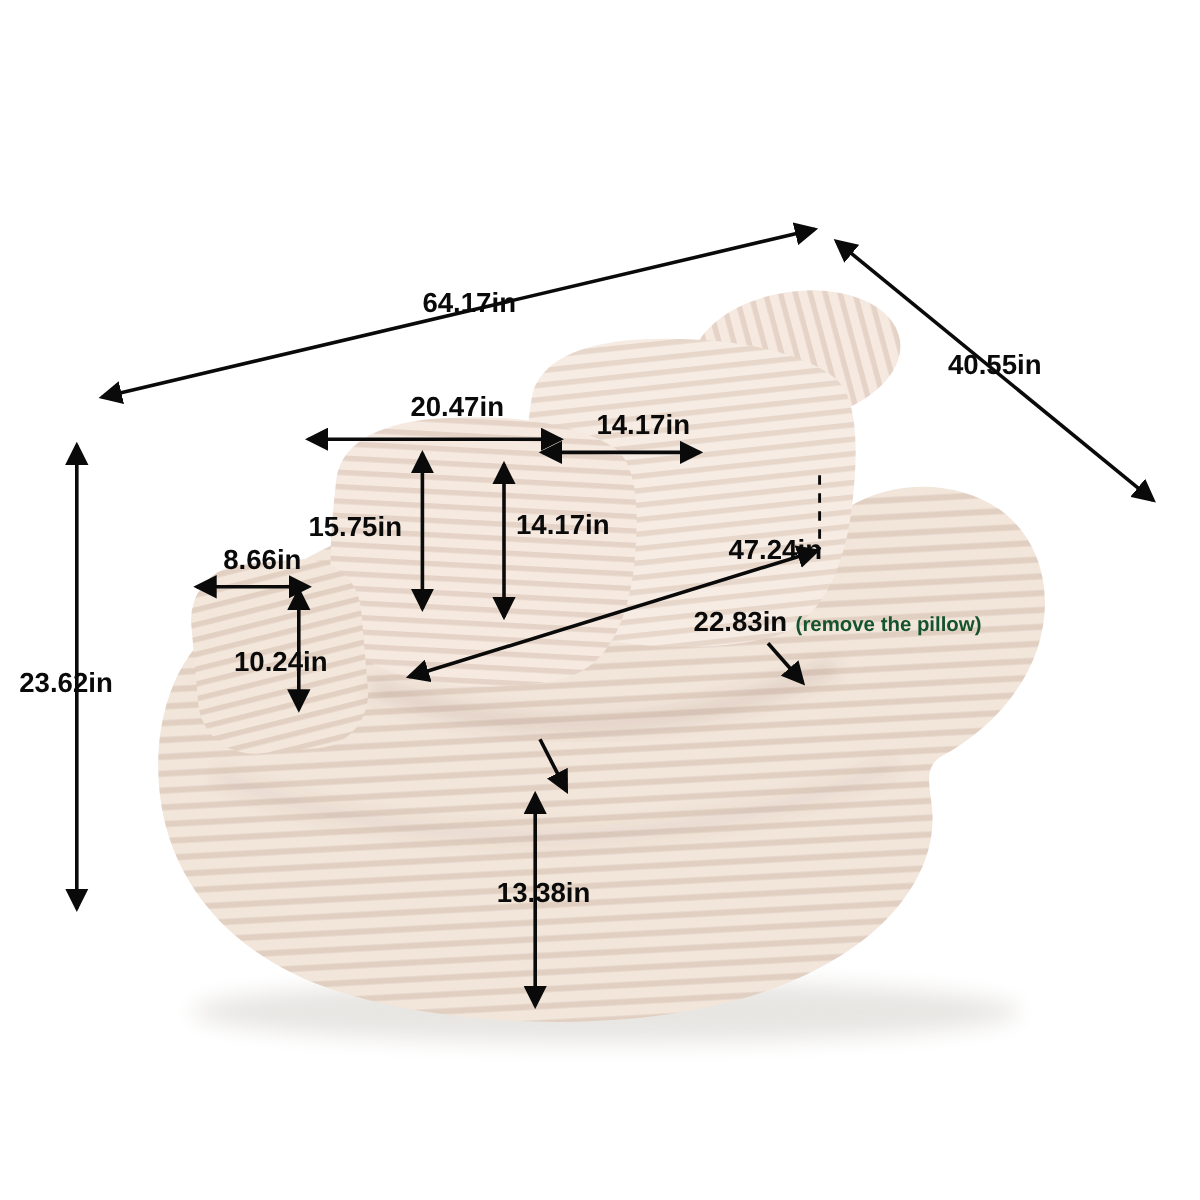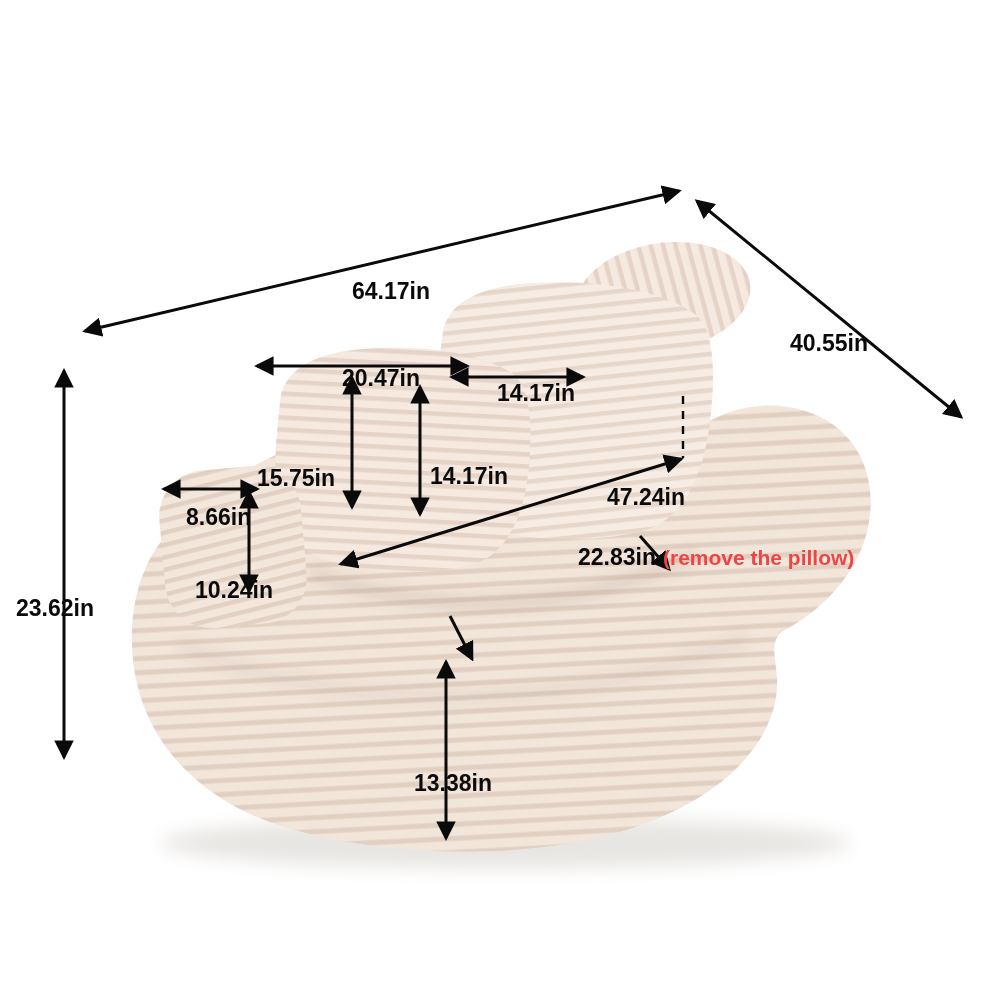--- a/index.html
+++ b/index.html
@@ -3,23 +3,23 @@
 <meta charset="utf-8">
 <style>
   html,body{margin:0;padding:0;background:#ffffff;}
   .stage{
     position:relative;width:1000px;height:1000px;background:#ffffff;overflow:hidden;
     font-family:"Liberation Sans",sans-serif;
   }
   .stage svg{position:absolute;left:0;top:0;}
   .dim{
     position:absolute;font-weight:bold;font-size:23px;color:#0a0a0a;
-    white-space:nowrap;line-height:1.1;margin-top:39px;
+    white-space:nowrap;line-height:1.1;
   }
-  .dim .note{font-size:21px;color:#ef4444;margin-left:7px;font-weight:bold;}
+  .dim .note{font-size:17px;color:#14532d;margin-left:7px;font-weight:bold;}
   .dimline{stroke:#0a0a0a;stroke-width:3;}
   .dashline{stroke:#0a0a0a;stroke-width:2.4;stroke-dasharray:8 7;}
 </style>
 </head>
 <body>
 
 <div class="stage">
 
   <svg width="1000" height="1000" viewBox="0 0 1000 1000">
     <defs>
@@ -125,21 +125,21 @@
   <div class="dim" style="left:342px;top:327px">20.47in</div>
 
   <div class="dim" style="left:497px;top:342px">14.17in</div>
 
   <div class="dim" style="left:257px;top:427px">15.75in</div>
 
   <div class="dim" style="left:430px;top:425px">14.17in</div>
 
   <div class="dim" style="left:607px;top:446px">47.24in</div>
 
-  <div class="dim" style="left:186px;top:466px">8.66in</div>
+  <div class="dim" style="left:186px;top:454px">8.66in</div>
 
   <div class="dim" style="left:195px;top:539px">10.24in</div>
 
   <div class="dim" style="left:578px;top:506px">
     <span>22.83in</span><span class="note">(remove the pillow)</span>
   </div>
 
 
   <div class="dim" style="left:16px;top:557px">23.62in</div>
 

